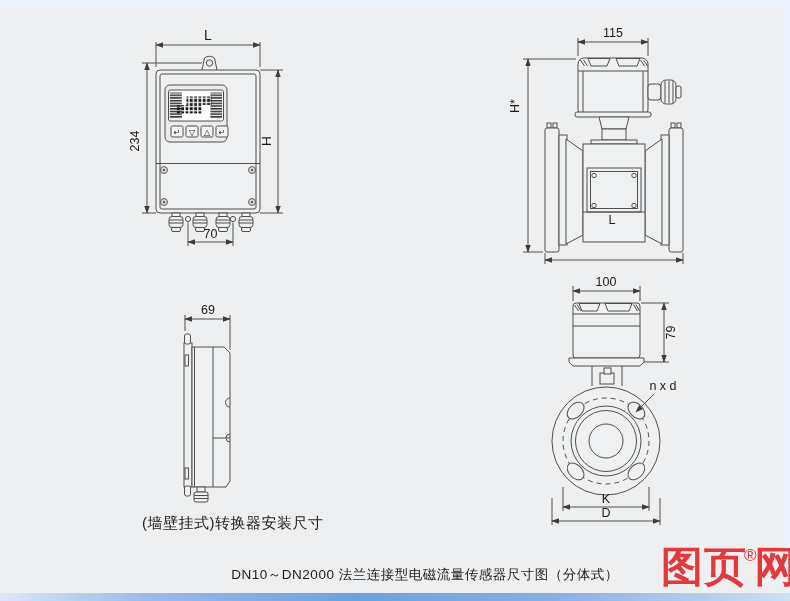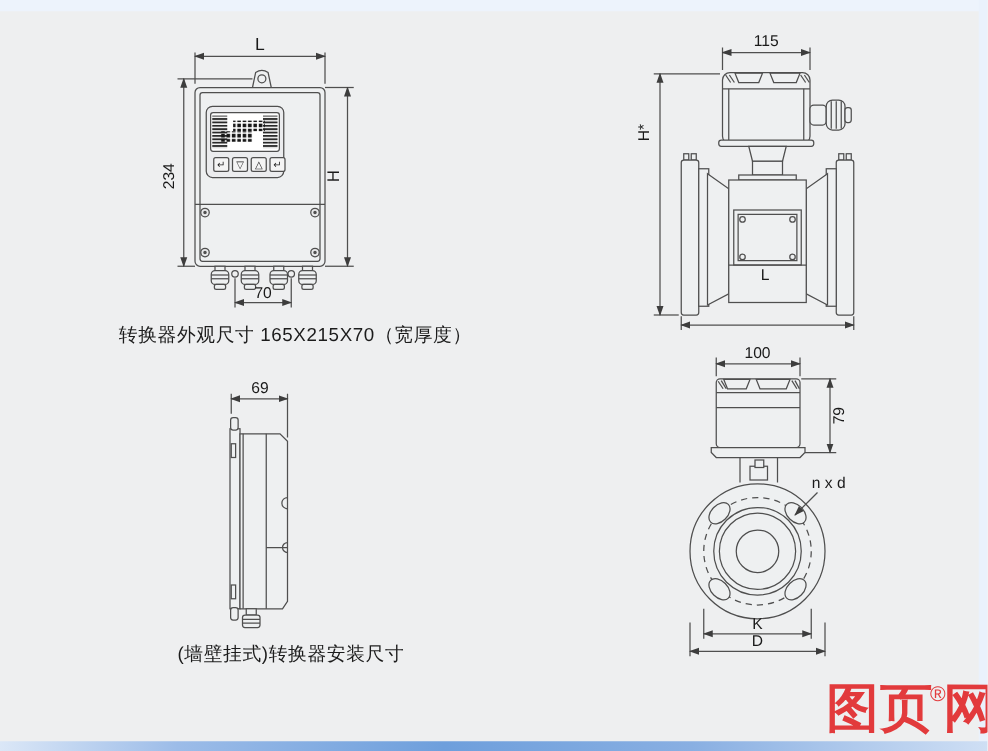--- a/index.html
+++ b/index.html
@@ -308,21 +308,21 @@
 
       <g>
         <line x1="552" y1="498" x2="552" y2="525"></line>
           <line x1="660" y1="498" x2="660" y2="525"></line>
         <line x1="552" y1="521" x2="660" y2="521" marker-start="url(#ar)" marker-end="url(#ar)"></line>
         <text class="dimtxt" x="606" y="517" font-size="12.5" text-anchor="middle" stroke="none">D</text>
       </g>
     </g>
   </svg>
 
-  <div class="cap cap1">转换器外观尺寸 165X215X70（宽厚度）</div>
   <div class="cap cap2">(墙壁挂式)转换器安装尺寸</div>
+  <div class="cap cap3">DN10～DN2000 法兰连接型电磁流量传感器尺寸图（分体式）</div>
 
   <div class="wm" style="color: rgb(226, 58, 60);">
     <span>图页</span><span class="reg">®</span><span>网</span>
   </div>
 
   <div class="edge-bottom"></div>
 </div>
 
 </body></html>

